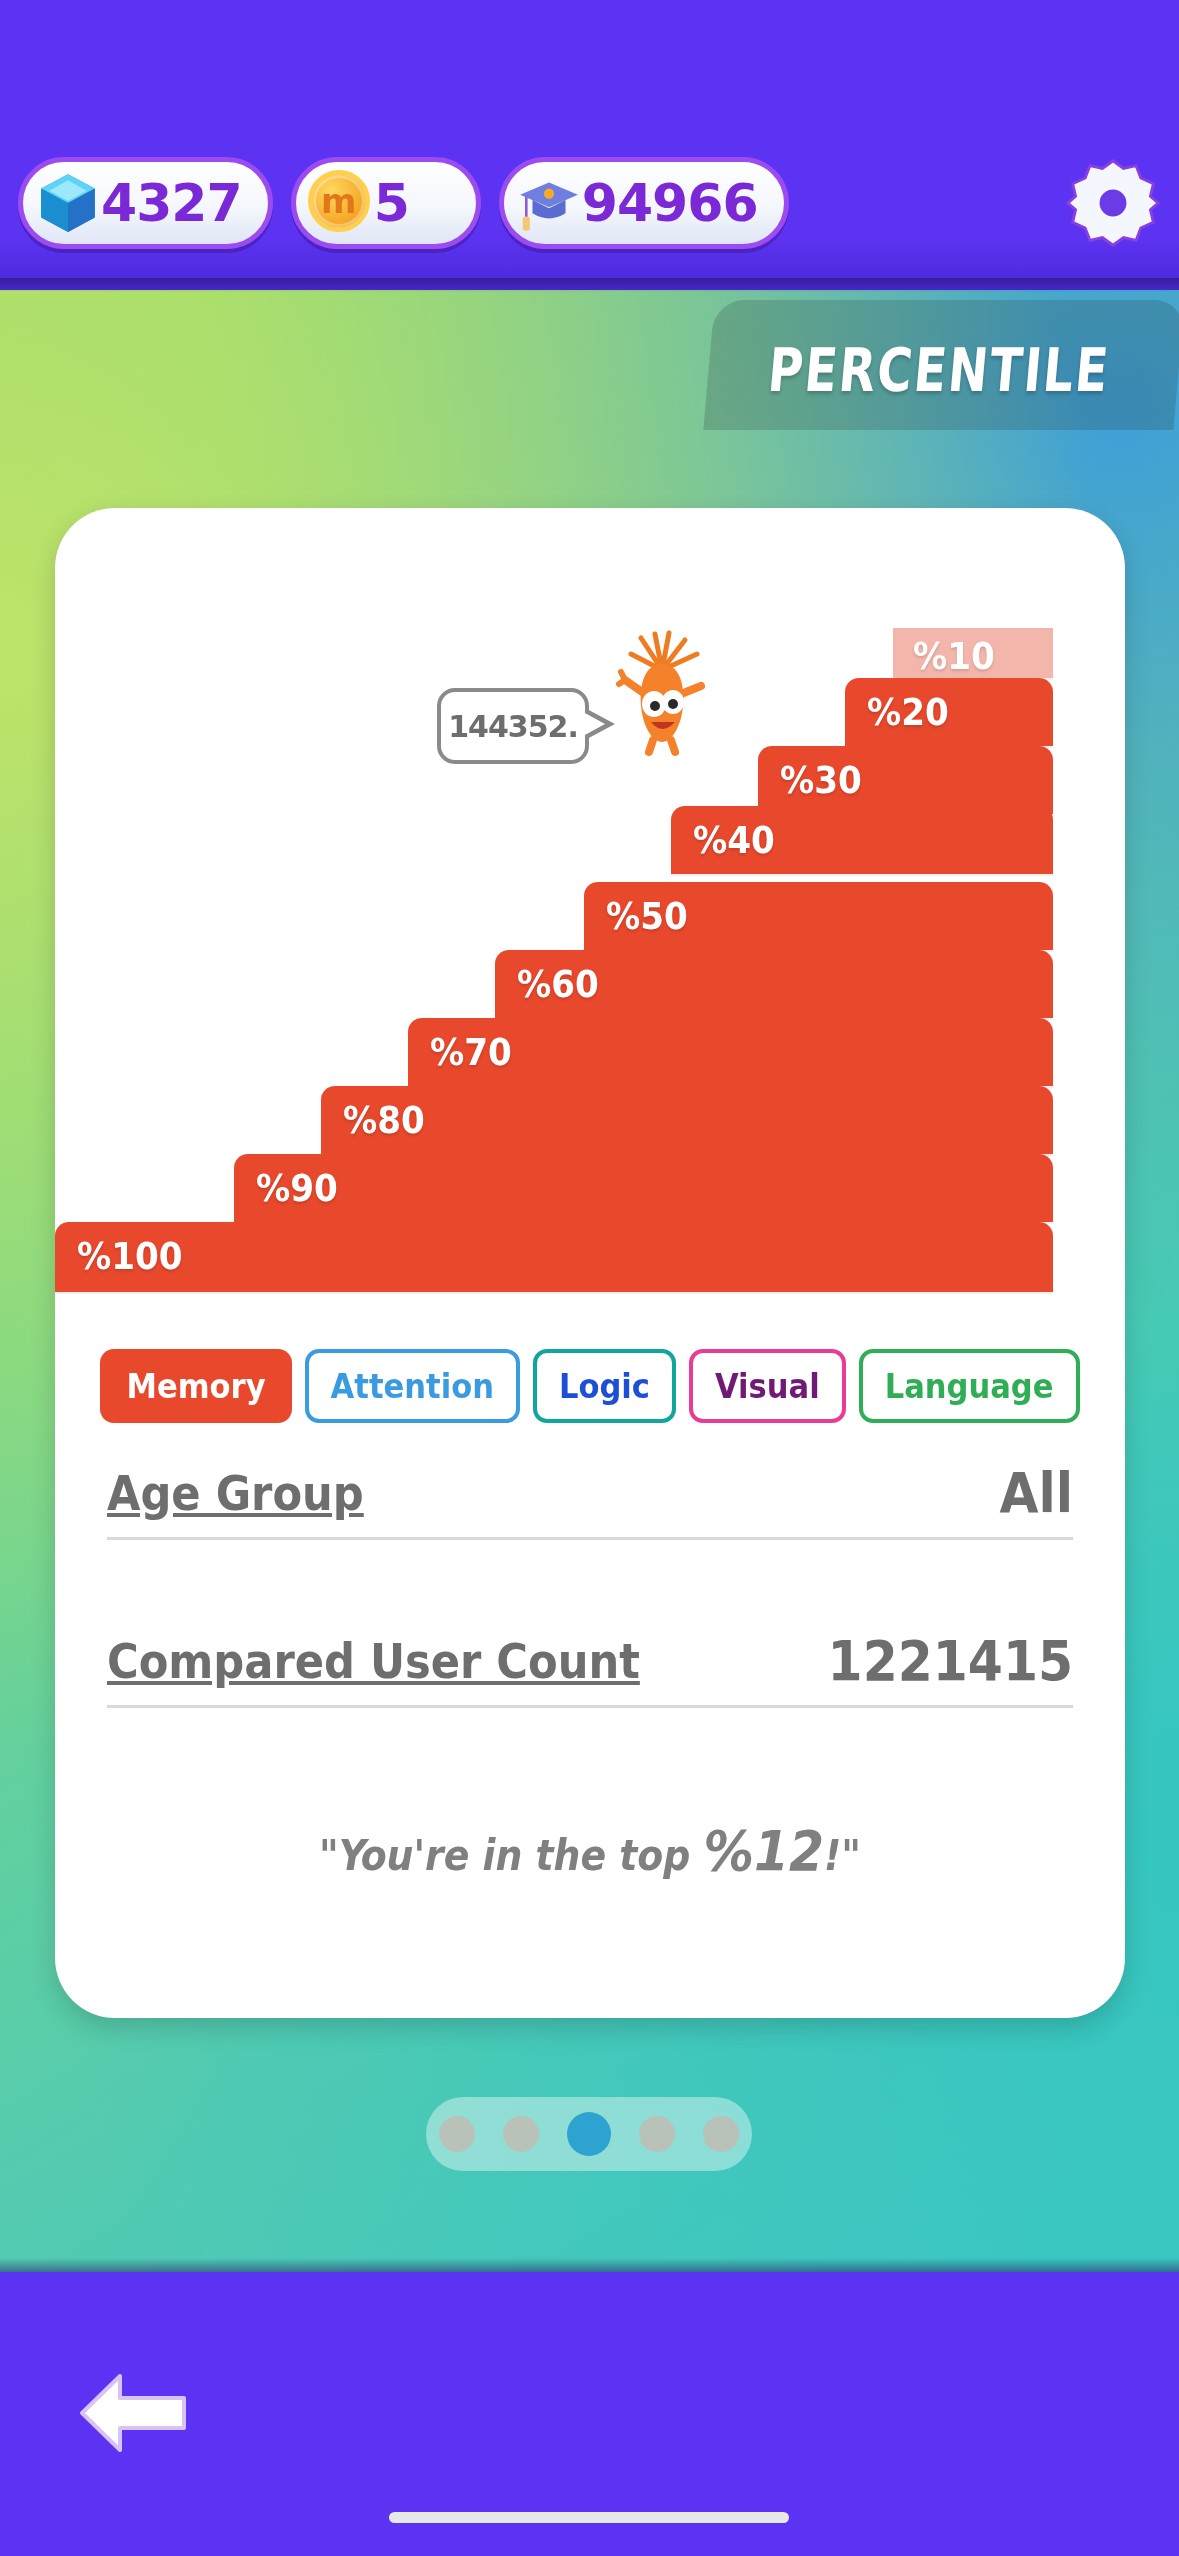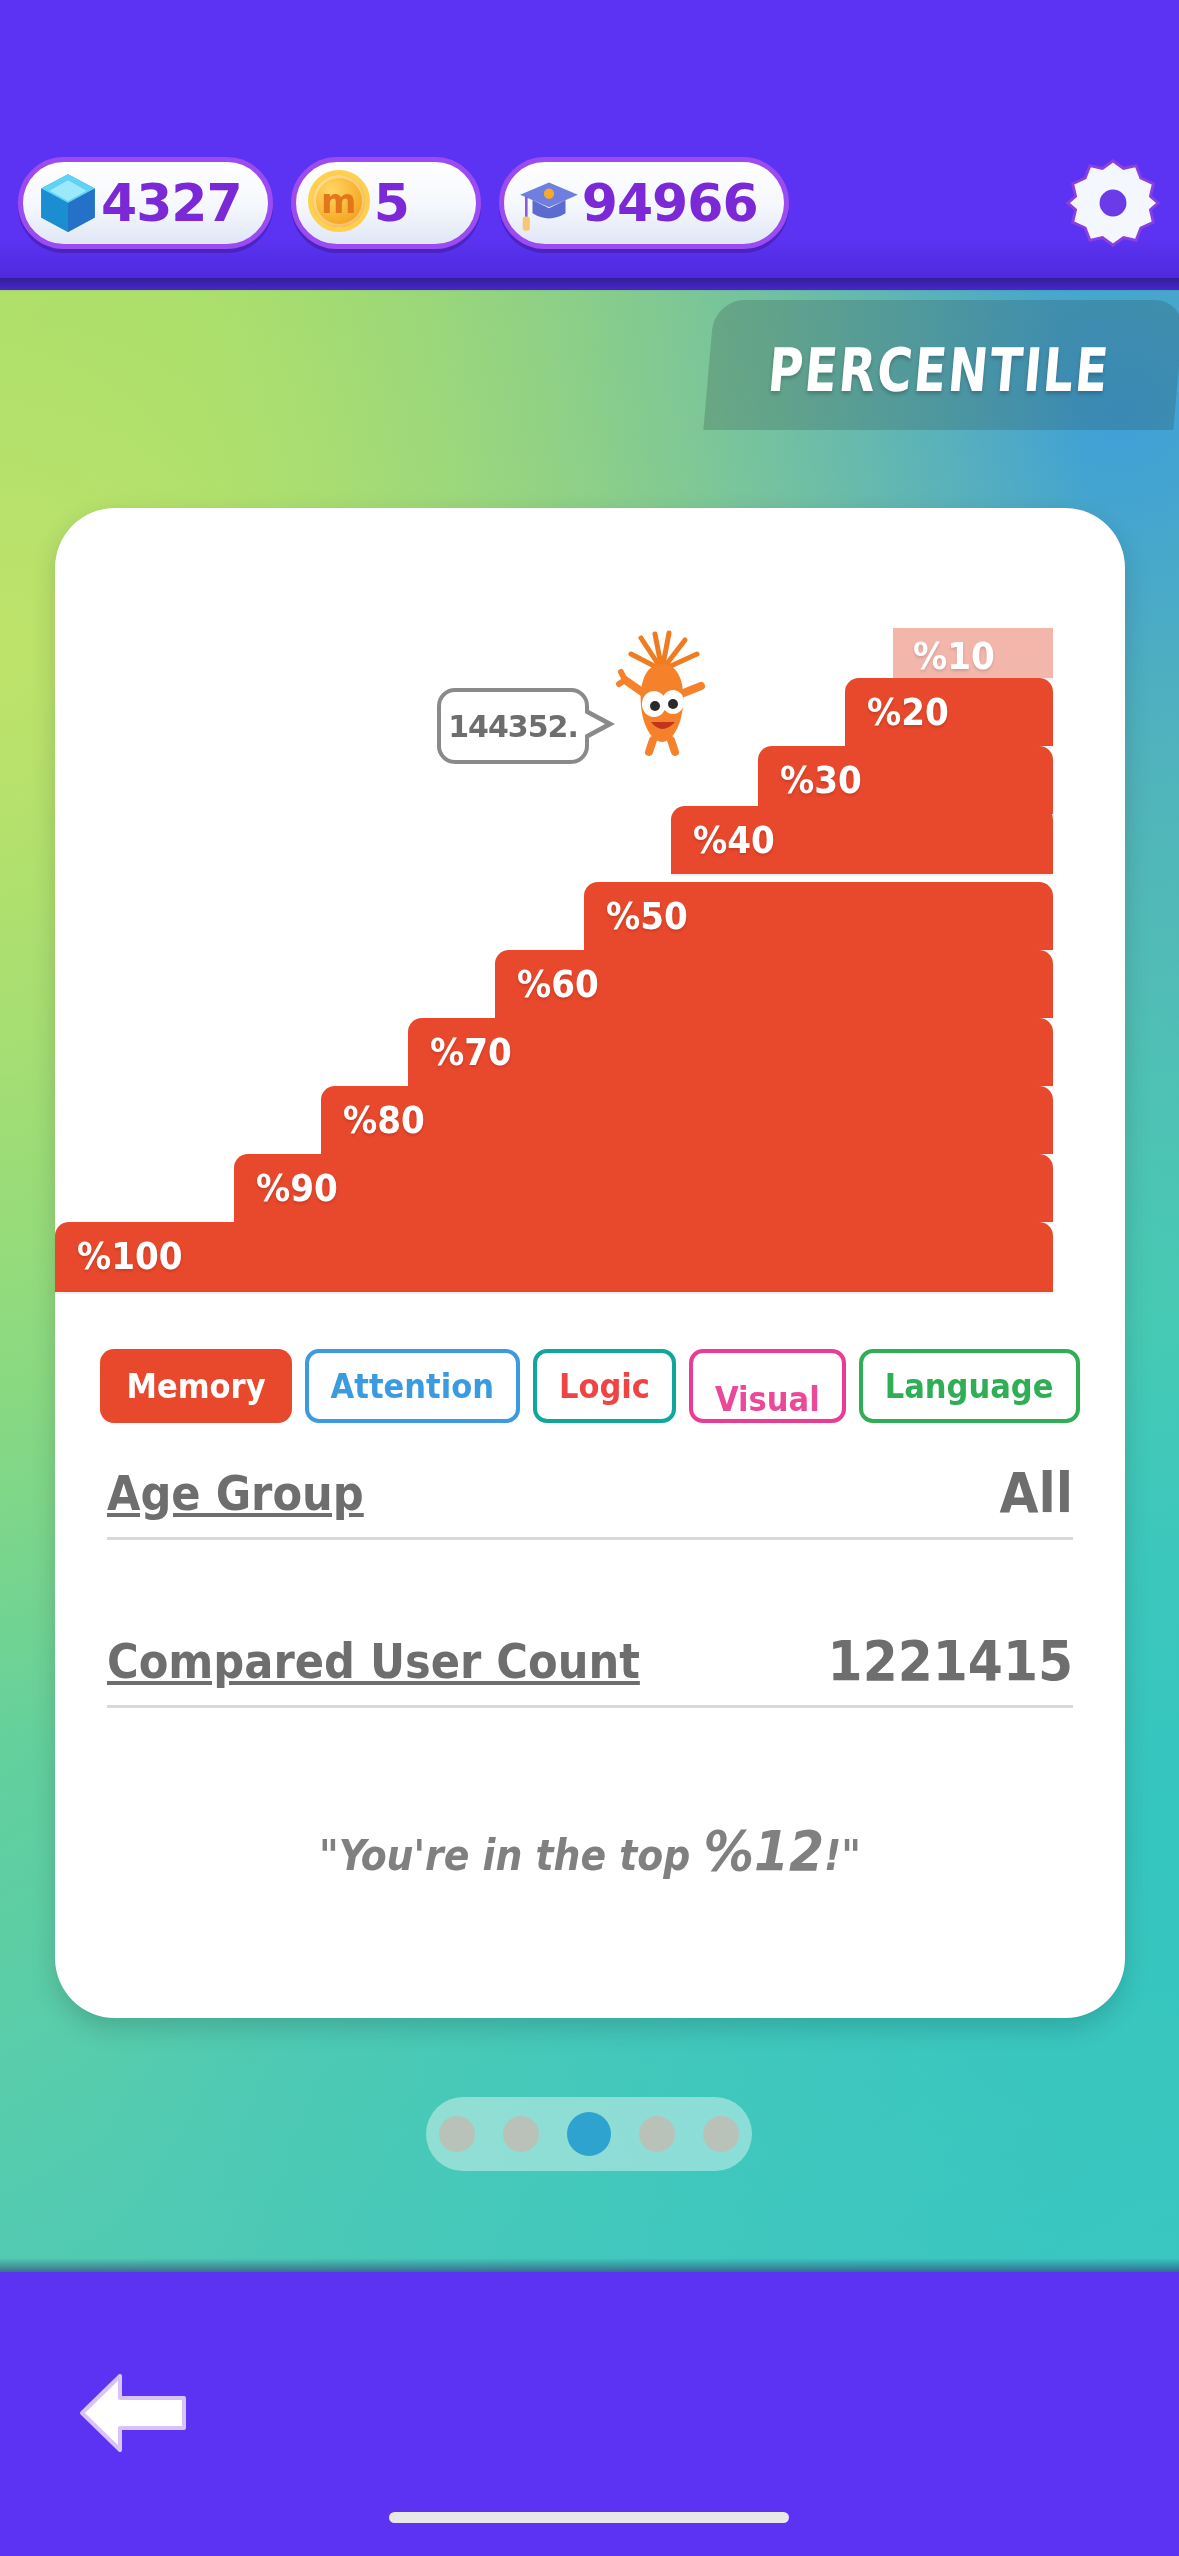--- a/index.html
+++ b/index.html
@@ -347,24 +347,24 @@
     </div>
   </div>
 
   <div id="tabs">
     <div class="tab active" style="background:#E8482C;color:#fff;">
       <span>Memory</span>
     </div>
     <div class="tab" style="border-color:#3A9BE0;color:#3A9BE0;">
       <span>Attention</span>
     </div>
-    <div class="tab" style="border-color:#0FA79B;color:#ef4444;justify-content:flex-end;">
+    <div class="tab" style="border-color:#0FA79B;color:#1d4ed8;justify-content:flex-end;">
       <span>Logic</span>
     </div>
-    <div class="tab" style="border-color:#EA3C96;color:#ec4899;align-items:flex-end;">
+    <div class="tab" style="border-color:#EA3C96;color:#701a75;">
       <span>Visual</span>
     </div>
     <div class="tab" style="border-color:#2FAE56;color:#2FAE56;">
       <span>Language</span>
     </div>
   </div>
 
   <div class="info-row" id="row-age">
     <span class="info-label">Age Group</span>
     <span class="info-value">All</span>

